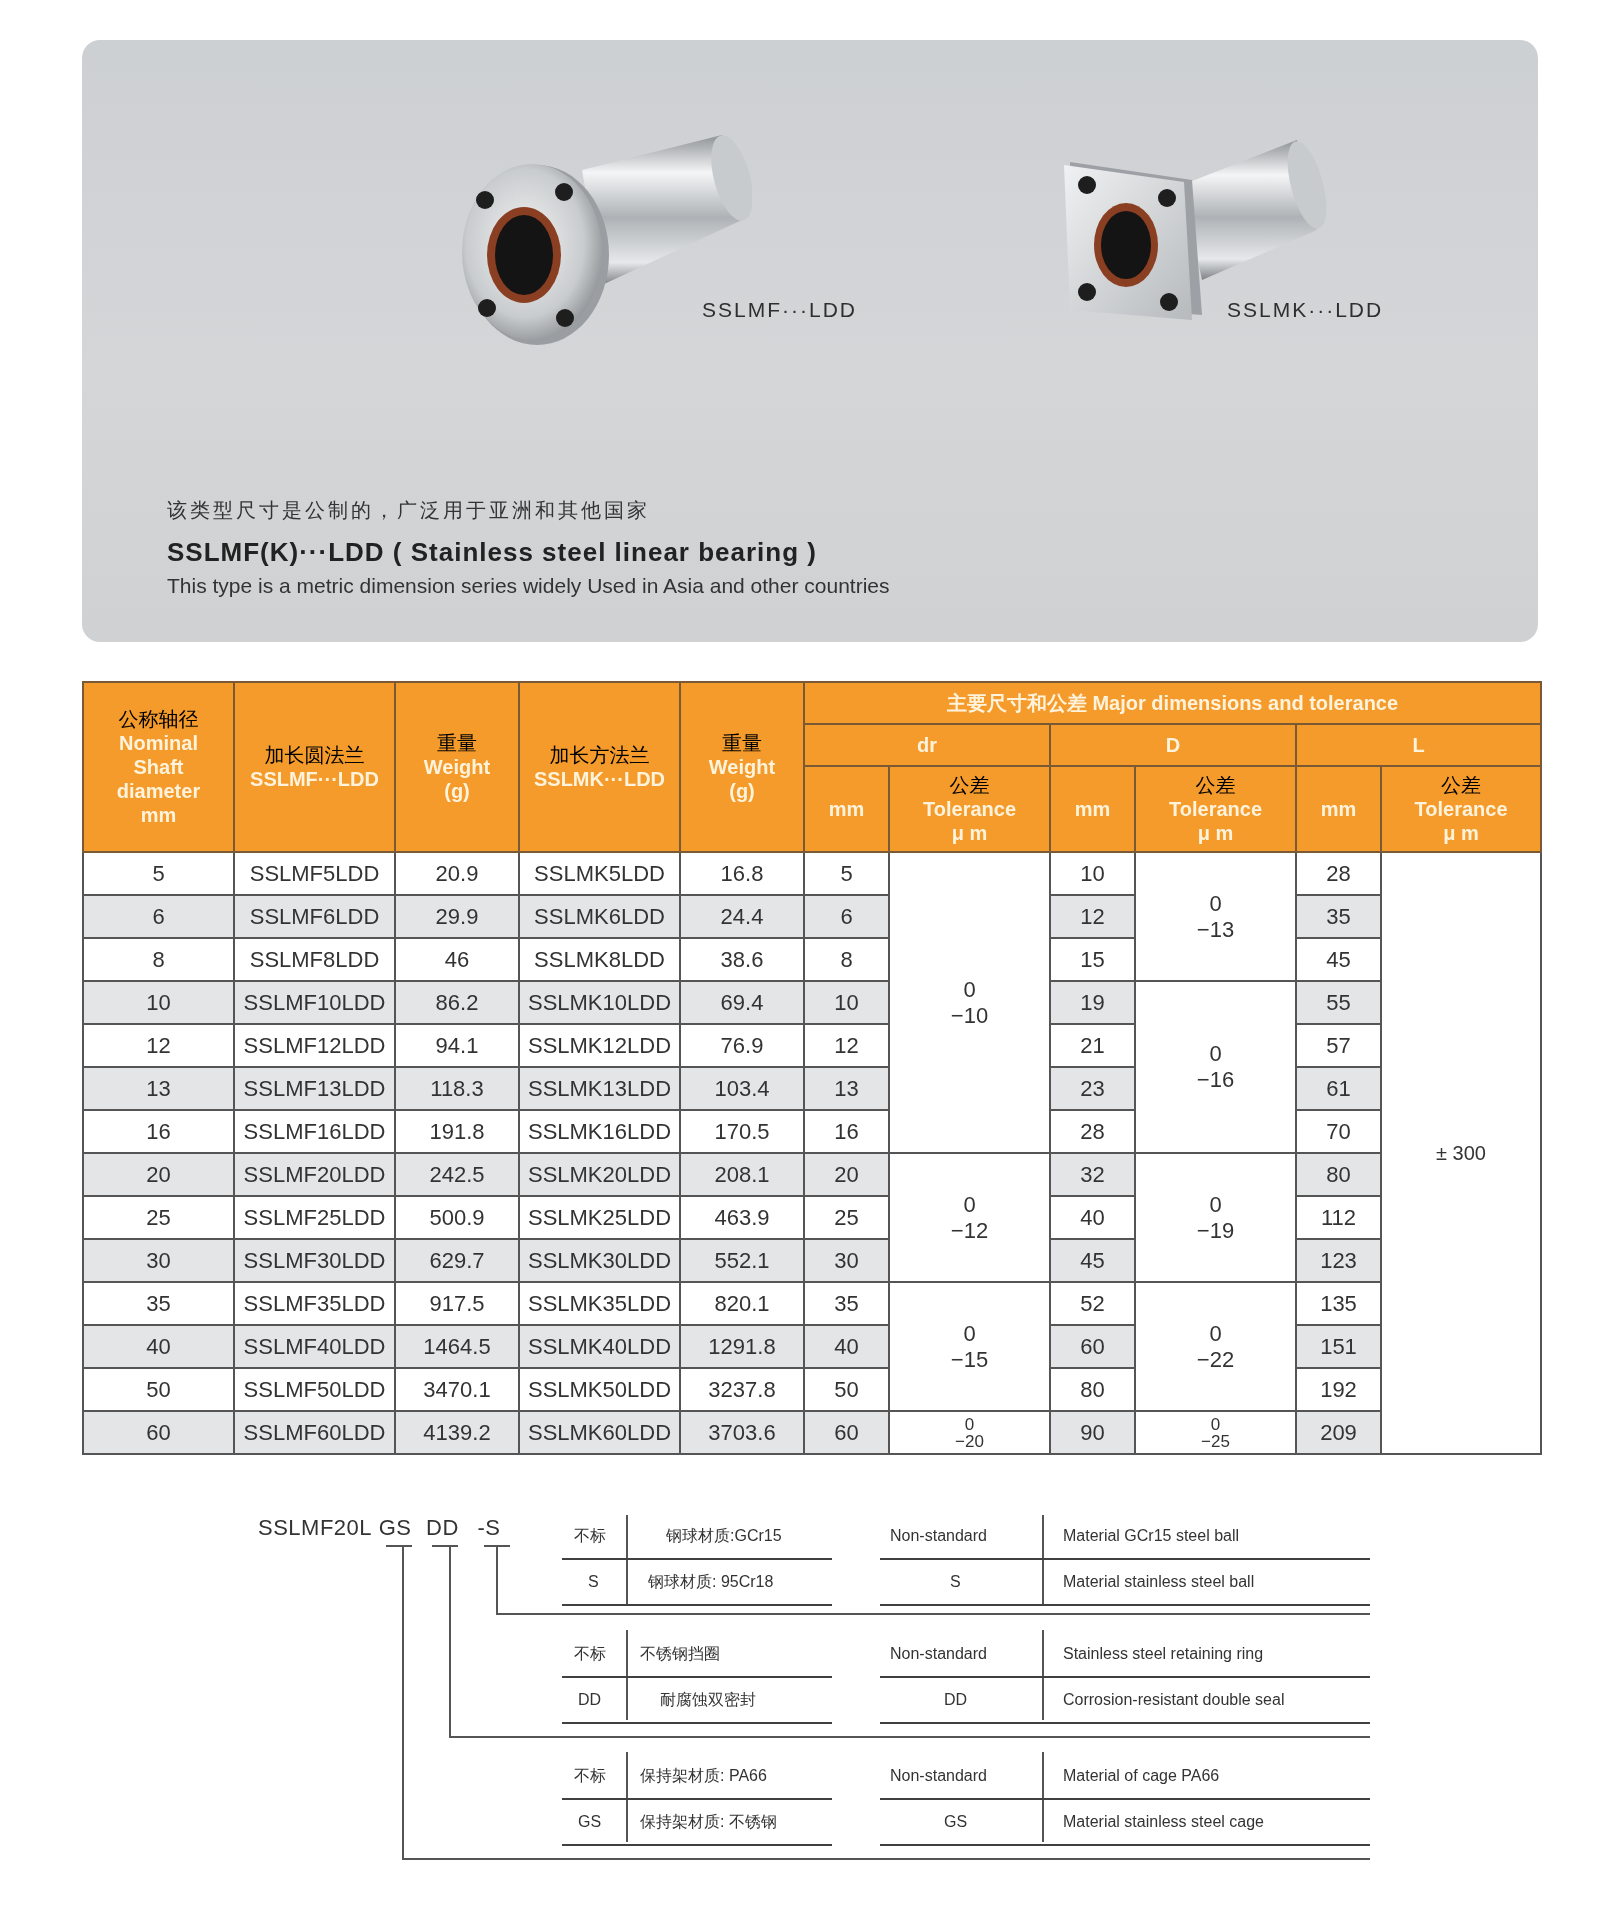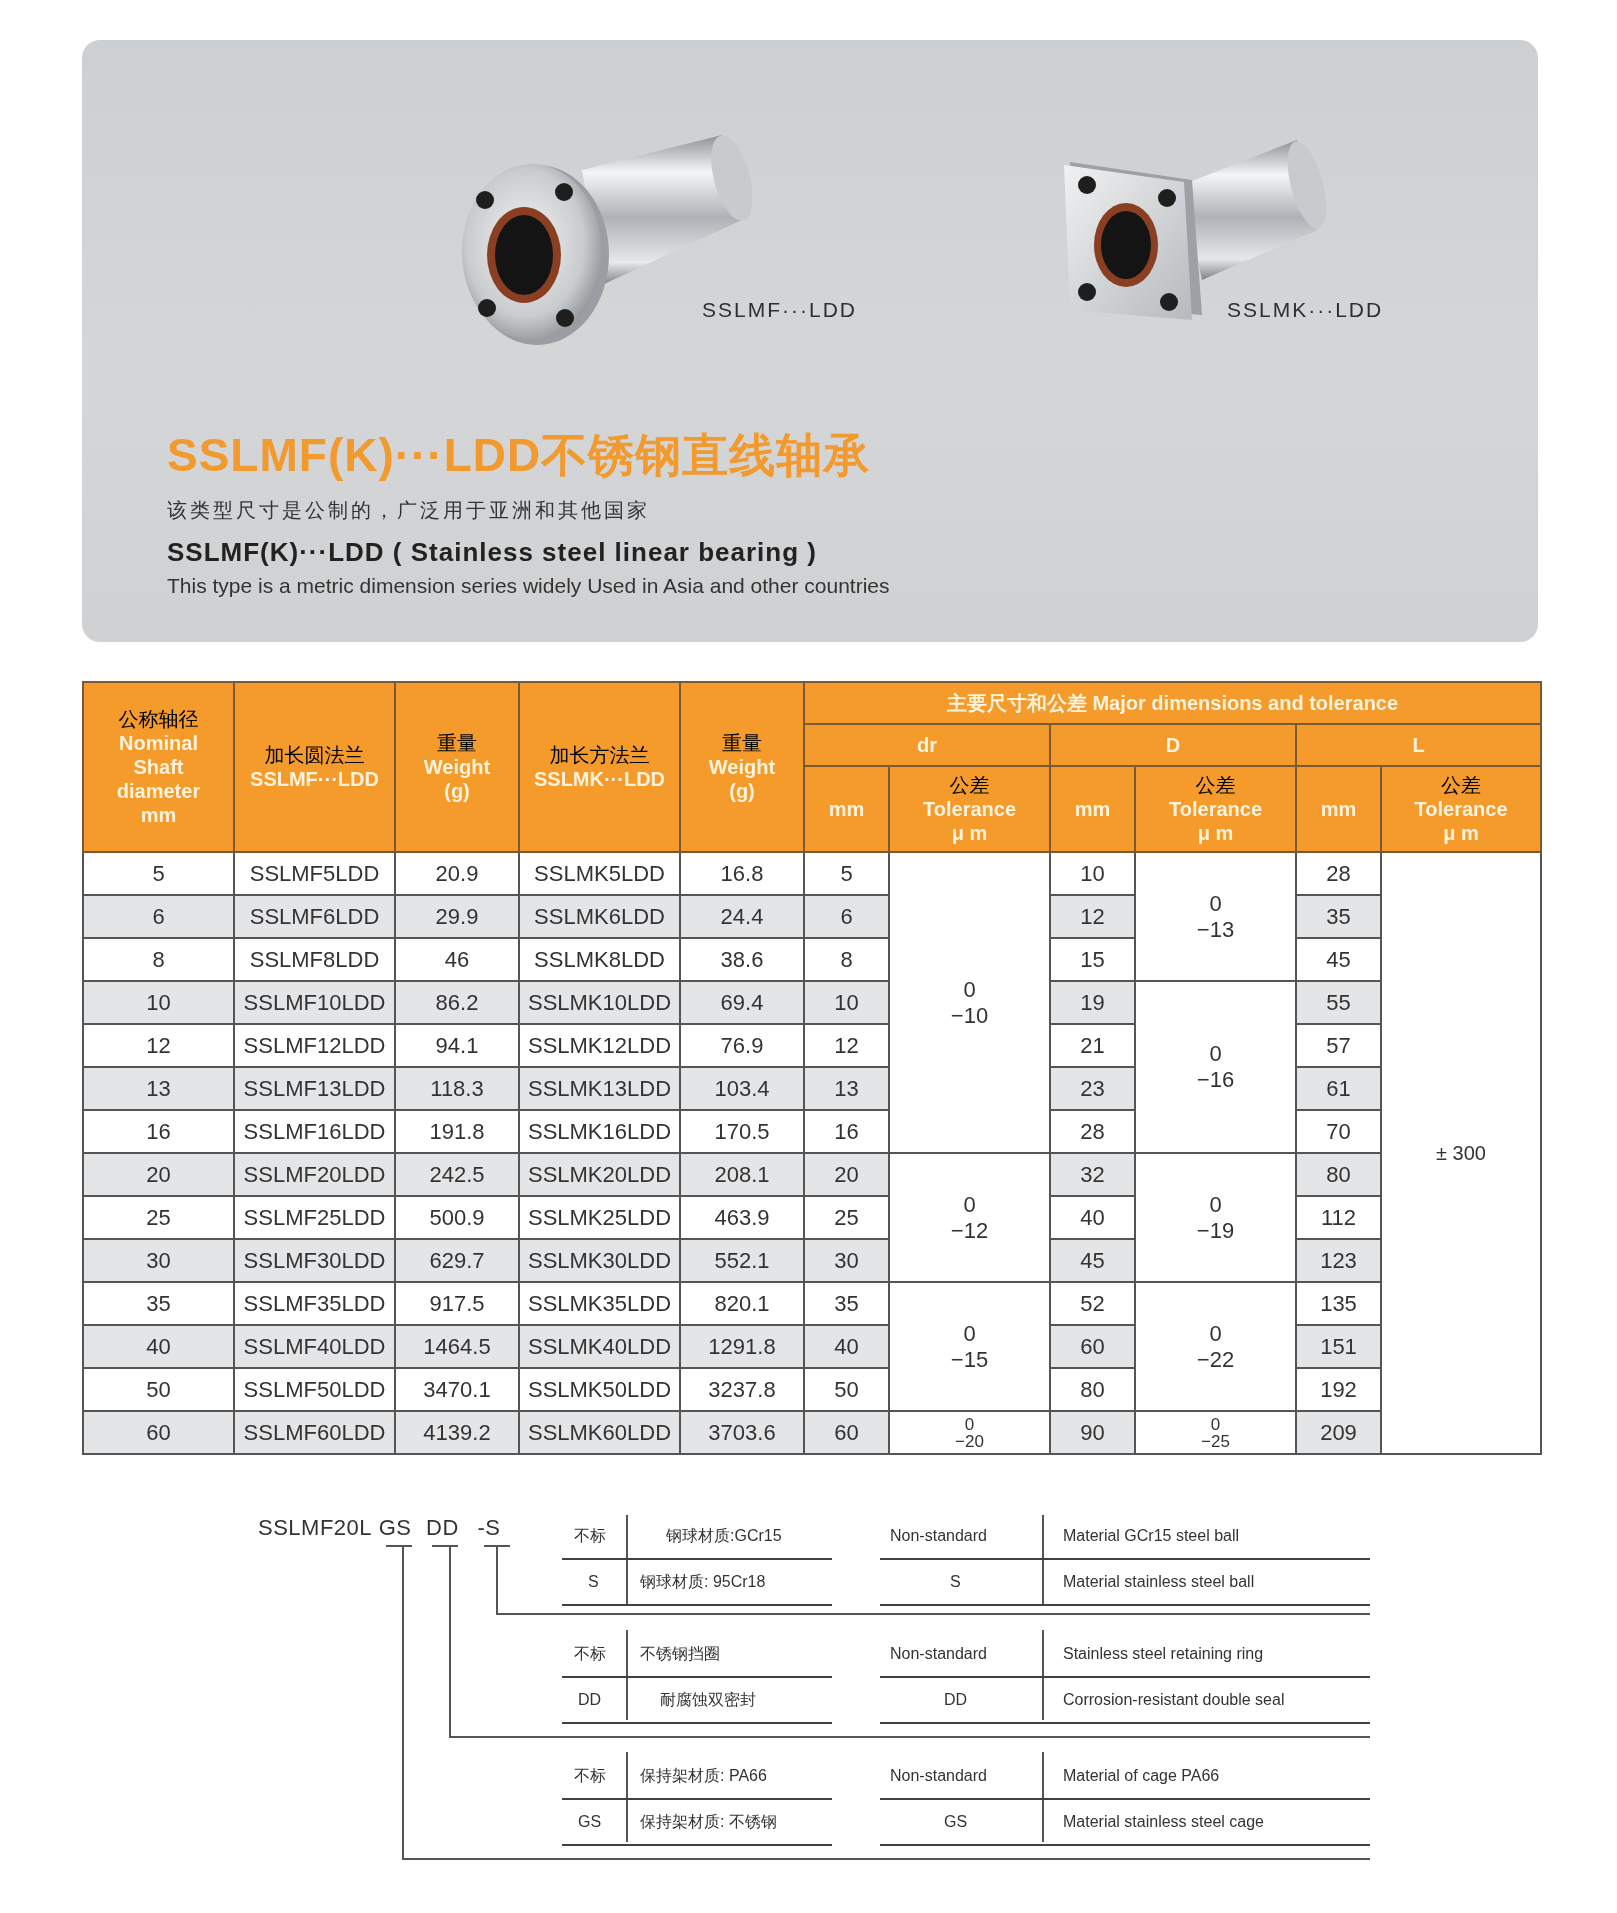--- a/index.html
+++ b/index.html
@@ -97,21 +97,20 @@
       <circle cx="35" cy="55" r="9" fill="#1e1e1e"></circle>
       <circle cx="115" cy="68" r="9" fill="#1e1e1e"></circle>
       <circle cx="35" cy="162" r="9" fill="#1e1e1e"></circle>
       <circle cx="117" cy="172" r="9" fill="#1e1e1e"></circle>
       <ellipse cx="74" cy="115" rx="32" ry="42" fill="#8b3f22"></ellipse>
       <ellipse cx="74" cy="115" rx="25" ry="34" fill="#141414"></ellipse>
     </svg>
     <div class="label" style="left:175px; top:168px;">SSLMK···LDD</div>
   </div>
 
-  <div class="title-cn">SSLMF(K)···LDD不锈钢直线轴承</div>
   <div class="subtitle-cn">该类型尺寸是公制的，广泛用于亚洲和其他国家</div>
   <div class="subtitle-en-bold">SSLMF(K)···LDD  ( Stainless steel linear bearing )</div>
   <div class="subtitle-en">This type is a metric dimension series widely Used in Asia and other countries</div>
 </div>
 
 <table class="spec">
   <colgroup>
     <col style="width:151px">
       <col style="width:161px">
       <col style="width:124px">
@@ -394,21 +393,21 @@
   <div class="line" style="left:402px; top:1858px; width:968px; height:2px;"></div>
 
   <div class="vsep" style="left:626px; top:1515px; height:90px;"></div>
   <div class="vsep" style="left:1042px; top:1515px; height:90px;"></div>
   <div class="opt-row" style="left:562px; top:1514px; width:270px;">
     <div class="opt-cell" style="left:12px;">不标</div>
     <div class="opt-cell" style="left:78px;margin-left:26px;">钢球材质:GCr15</div>
   </div>
   <div class="opt-row" style="left:562px; top:1560px; width:270px;">
     <div class="opt-cell" style="left:26px;">S</div>
-    <div class="opt-cell" style="left:78px;text-align:right;">钢球材质: 95Cr18</div>
+    <div class="opt-cell" style="left:86px;text-align:right;">钢球材质: 95Cr18</div>
   </div>
   <div class="opt-row" style="left:880px; top:1514px; width:490px;">
     <div class="opt-cell" style="left:10px;">Non-standard</div>
     <div class="opt-cell" style="left:183px;">Material GCr15  steel ball</div>
   </div>
   <div class="opt-row" style="left:880px; top:1560px; width:490px;">
     <div class="opt-cell" style="left:70px;">S</div>
     <div class="opt-cell" style="left:183px;">Material  stainless steel  ball</div>
   </div>
 

